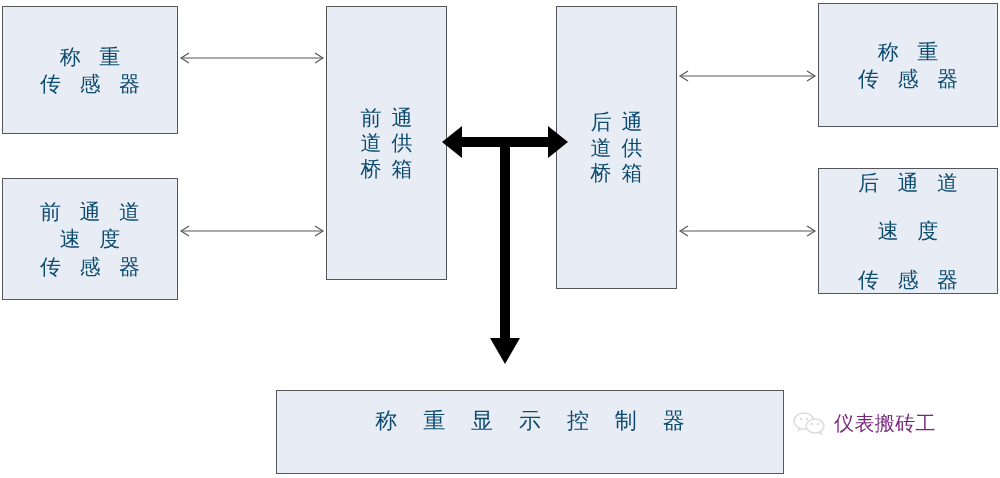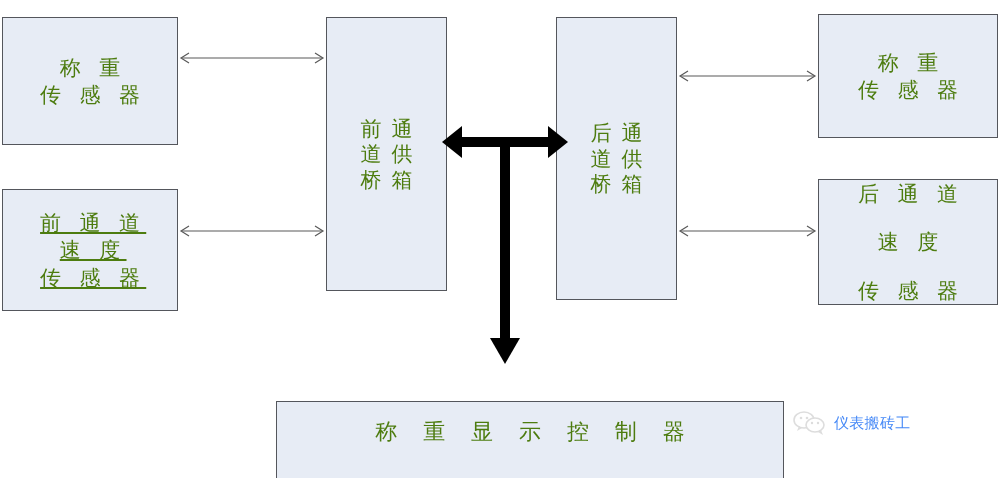--- a/index.html
+++ b/index.html
@@ -21,22 +21,21 @@
   
   .node {
     position: absolute;
     box-sizing: border-box;
     background: #e7ecf5;
     border: 1.5px solid #54565c;
     display: flex;
     flex-direction: column;
     align-items: center;
     justify-content: center;
-    color: #4d7c0f;
-    margin-top: 11px;
+    color: #0c4a6e;
   }
   .node .line {
     white-space: pre;
     letter-spacing: 0.30em;
     text-indent: 0.30em;
     line-height: 1.30;
     font-size: 21px;
     font-weight: 400;
   }
 
@@ -85,38 +84,38 @@
   
   .watermark {
     position: absolute;
     display: flex;
     align-items: center;
     gap: 7px;
     opacity: 0.95;
     user-select: none;
   }
   .watermark .wm-text {
-    font-size: 15px;
-    color: #3b82f6;
+    font-size: 20px;
+    color: #701a75;
     letter-spacing: 0.02em;
     white-space: nowrap;
   }
   .watermark .wm-icon svg { display: block; }
 </style>
 </head>
 <body>
 
 <div id="canvas">
 
   <div class="node sensor" style="left:2px; top:6px; width:176px; height:128px;">
     <div class="line">称 重</div>
     <div class="line">传 感 器</div>
   </div>
 
-  <div class="node sensor" style="left:2px; top:178px; width:176px; height:122px;text-decoration:underline;">
+  <div class="node sensor" style="left:2px; top:178px; width:176px; height:122px;">
     <div class="line">前 通 道</div>
     <div class="line">速 度</div>
     <div class="line">传 感 器</div>
   </div>
 
   <div class="node vertical" style="left:326px; top:6px; width:121px; height:274px;">
     <div class="vcol">
       <span>前</span>
       <span>道</span>
       <span>桥</span>

